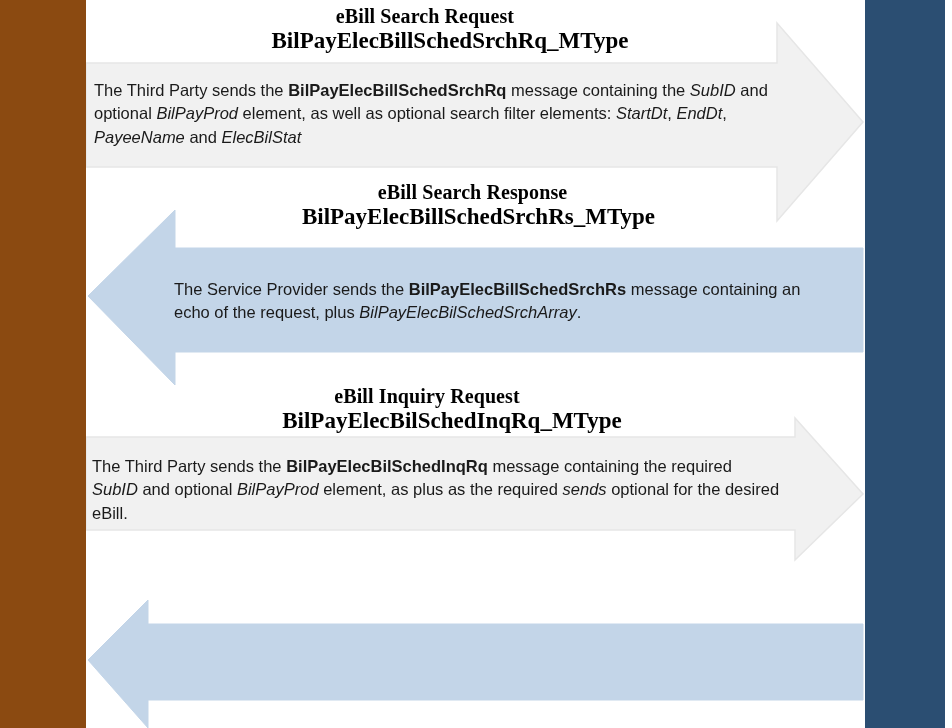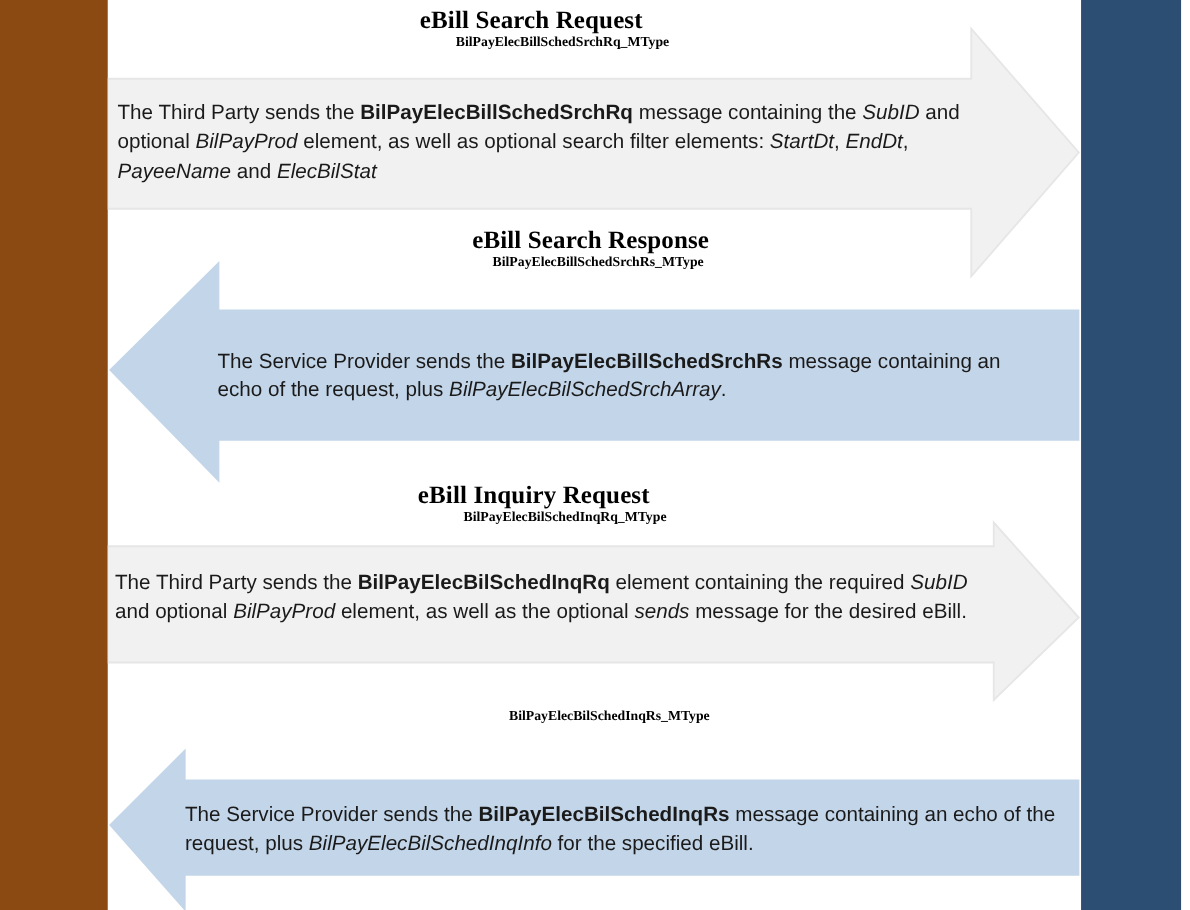--- a/index.html
+++ b/index.html
@@ -78,21 +78,21 @@
     font-weight: bold;
     line-height: 1.12;
   }
   .heading .title {
     display: block;
     font-size: 20px;
     letter-spacing: 0.1px;
   }
   .heading .subtitle {
     display: block;
-    font-size: 11px;
+    font-size: 23px;
     margin-top: 1px;
   }
   .body-text {
     font-family: "Liberation Sans", sans-serif;
     font-size: 16.5px;
     color: #1a1a1a;
     line-height: 1.42;
   }
   .body-text b { font-weight: bold; }
   .body-text i { font-style: italic; }
@@ -163,26 +163,21 @@
   <div id="head-3" class="block heading">
     <span class="title">eBill Inquiry Request</span>
     <span class="subtitle">BilPayElecBilSchedInqRq_MType</span>
   </div>
 
   <div id="body-2" class="block body-text">
     <span>The Service Provider sends the </span><b>BilPayElecBillSchedSrchRs</b><span> message</span>
     <span>containing an echo of the request, plus </span><i>BilPayElecBilSchedSrchArray</i><span>.</span>
   </div>
   <div id="body-3" class="block body-text">
-    <span> The Third Party sends the </span><b>BilPayElecBilSchedInqRq</b><span> element containing the required</span>
-    <i>SubID</i><span> and optional </span><i>BilPayProd</i><span> element, as well as the optional </span><i>sends</i><span> message for the</span>
+    <span> The Third Party sends the </span><b>BilPayElecBilSchedInqRq</b><span> message containing the required</span>
+    <i>SubID</i><span> and optional </span><i>BilPayProd</i><span> element, as plus as the required </span><i>sends</i><span> optional for the</span>
     <span>desired eBill.</span>
   </div>
 
   <div id="head-4" class="block heading">
-    <span class="subtitle">BilPayElecBilSchedInqRs_MType</span>
-  </div>
-  <div id="body-4" class="block body-text">
-    <span>The Service Provider sends the </span><b>BilPayElecBilSchedInqRs</b><span> message containing an echo of</span>
-    <span>the request, plus </span><i>BilPayElecBilSchedInqInfo</i><span> for the specified eBill.</span>
   </div>
 
 </div>
 
 </body></html>

